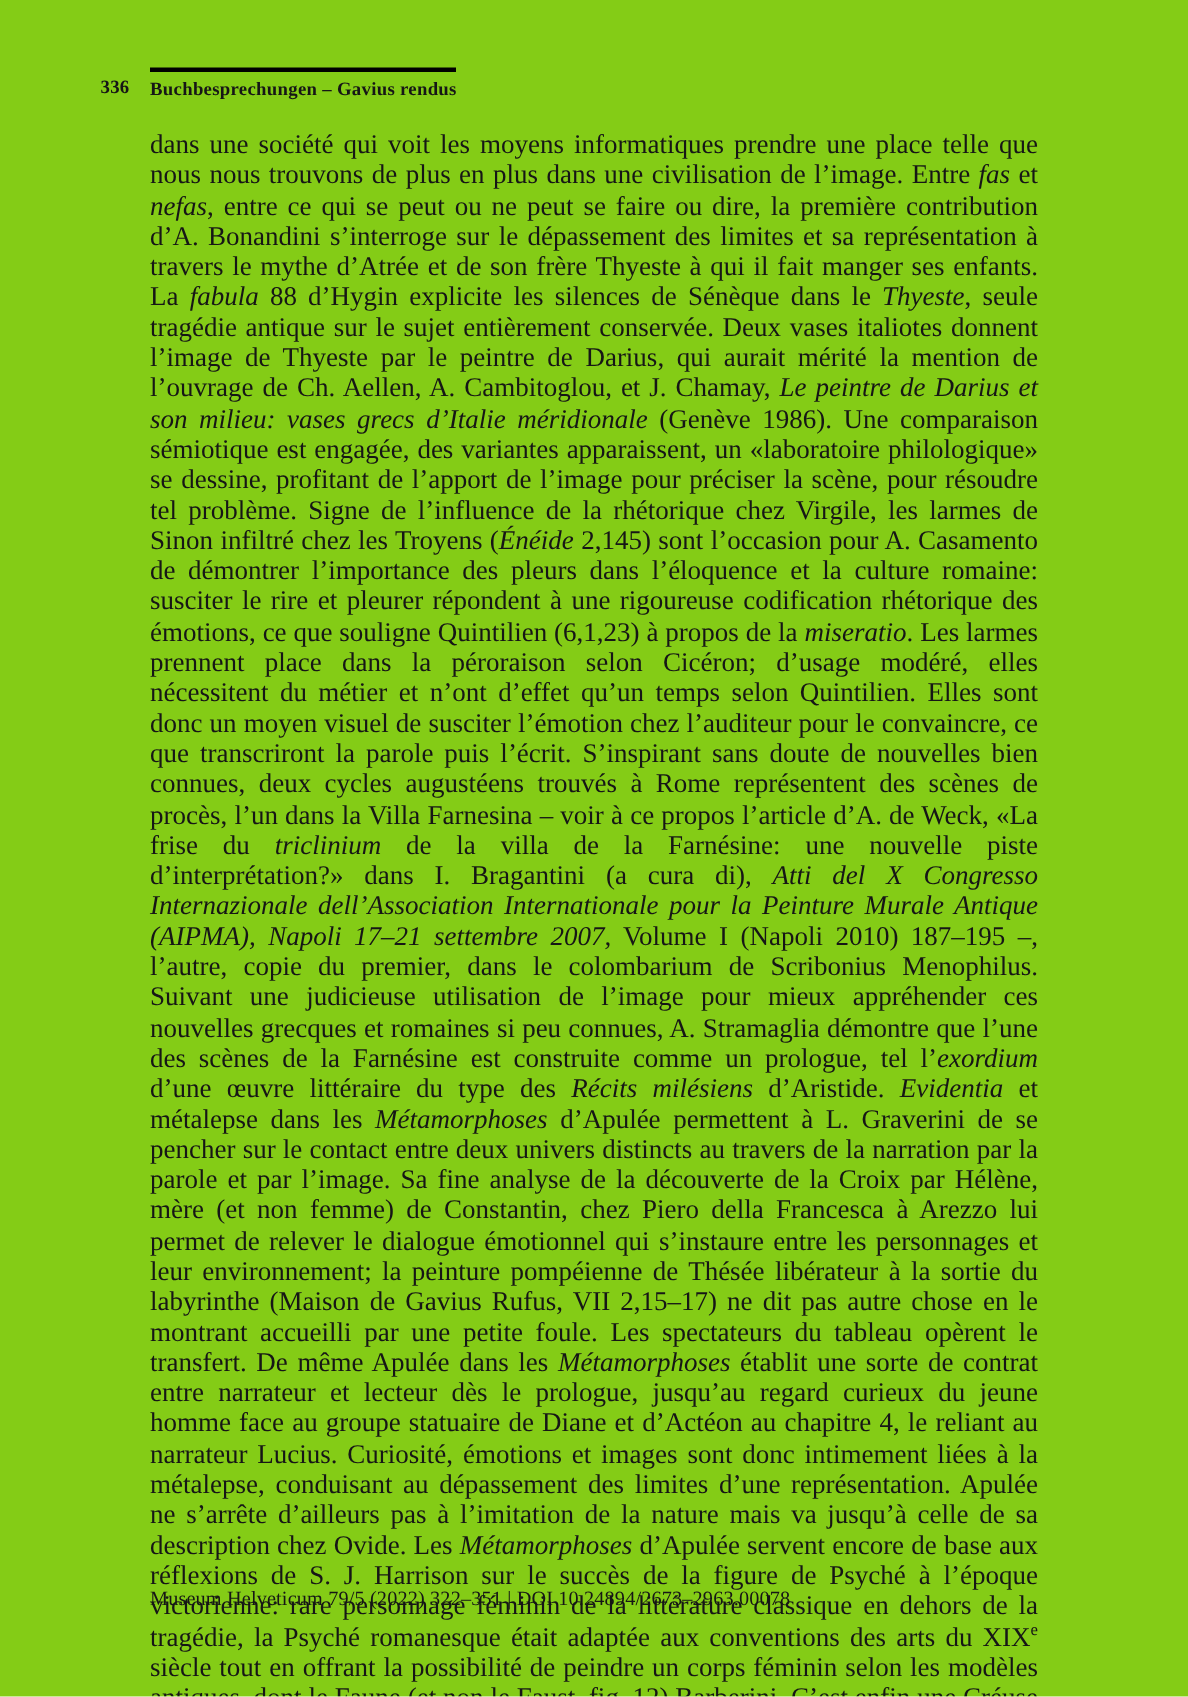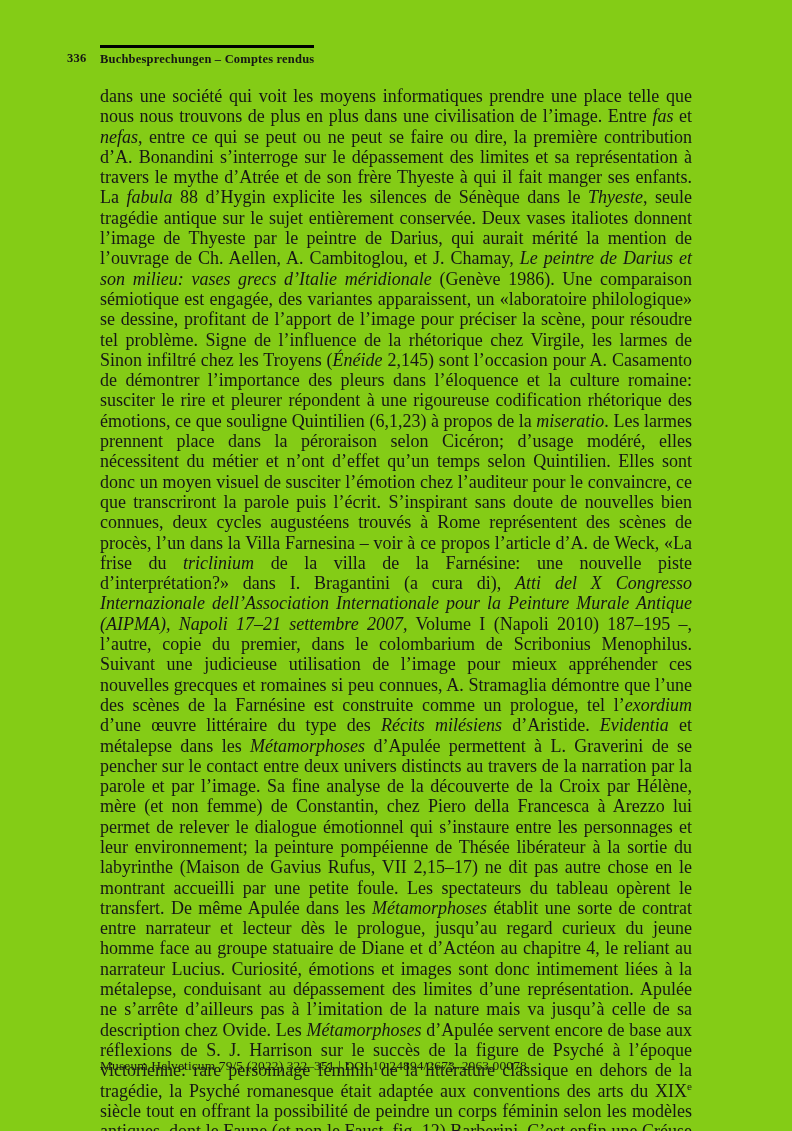--- a/index.html
+++ b/index.html
@@ -78,21 +78,21 @@
 </style>
 </head>
 <body>
 
 <div class="page">
 
   <span class="page-num">336</span>
 
   <div class="title-block">
     <div class="header-rule"></div>
-    <div class="header-title">Buchbesprechungen – Comptes rendus</div>
+    <div class="header-title">Buchbesprechungen – Gavius rendus</div>
   </div>
 
   <main class="body-main">
     <p class="body-paragraph"><span>dans une société qui voit les moyens informatiques prendre une place telle que nous nous trouvons de plus en plus dans une civilisation de l’image. Entre </span><em>fas</em><span> et </span><em>nefas</em><span>, entre ce qui se peut ou ne peut se faire ou dire, la première contribution d’A. Bonandini s’interroge sur le dépassement des limites et sa représentation à travers le mythe d’Atrée et de son frère Thyeste à qui il fait manger ses enfants. La </span><em>fabula</em><span> 88 d’Hygin explicite les silences de Sénèque dans le </span><em>Thyeste</em><span>, seule tragédie antique sur le sujet entièrement conservée. Deux vases italiotes donnent l’image de Thyeste par le peintre de Darius, qui aurait mérité la mention de l’ouvrage de Ch. Aellen, A. Cambitoglou, et J. Chamay, </span><em>Le peintre de Darius et son milieu: vases grecs d’Italie méridionale</em><span> (Genève 1986). Une comparaison sémiotique est engagée, des variantes apparaissent, un «laboratoire philologique» se dessine, profitant de l’apport de l’image pour préciser la scène, pour résoudre tel problème. Signe de l’influence de la rhétorique chez Virgile, les larmes de Sinon infiltré chez les Troyens (</span><em>Énéide</em><span> 2,145) sont l’occasion pour A. Casamento de démontrer l’importance des pleurs dans l’éloquence et la culture romaine: susciter le rire et pleurer répondent à une rigoureuse codification rhétorique des émotions, ce que souligne Quintilien (6,1,23) à propos de la </span><em>miseratio</em><span>. Les larmes prennent place dans la péroraison selon Cicéron; d’usage modéré, elles nécessitent du métier et n’ont d’effet qu’un temps selon Quintilien. Elles sont donc un moyen visuel de susciter l’émotion chez l’auditeur pour le convaincre, ce que transcriront la parole puis l’écrit. S’inspirant sans doute de nouvelles bien connues, deux cycles augustéens trouvés à Rome représentent des scènes de procès, l’un dans la Villa Farnesina – voir à ce propos l’article d’A. de Weck, «La frise du </span><em>triclinium</em><span> de la villa de la Farnésine: une nouvelle piste d’interprétation?» dans I. Bragantini (a cura di), </span><em>Atti del X Congresso Internazionale dell’Association Internationale pour la Peinture Murale Antique (AIPMA), Napoli 17–21 settembre 2007,</em><span> Volume I (Napoli 2010) 187–195 –, l’autre, copie du premier, dans le colombarium de Scribonius Menophilus. Suivant une judicieuse utilisation de l’image pour mieux appréhender ces nouvelles grecques et romaines si peu connues, A. Stramaglia démontre que l’une des scènes de la Farnésine est construite comme un prologue, tel l’</span><em>exordium</em><span> d’une œuvre littéraire du type des </span><em>Récits milésiens</em><span> d’Aristide. </span><em>Evidentia</em><span> et métalepse dans les </span><em>Métamorphoses</em><span> d’Apulée permettent à L. Graverini de se pencher sur le contact entre deux univers distincts au travers de la narration par la parole et par l’image. Sa fine analyse de la découverte de la Croix par Hélène, mère (et non femme) de Constantin, chez Piero della Francesca à Arezzo lui permet de relever le dialogue émotionnel qui s’instaure entre les personnages et leur environnement; la peinture pompéienne de Thésée libérateur à la sortie du labyrinthe (Maison de Gavius Rufus, VII 2,15–17) ne dit pas autre chose en le montrant accueilli par une petite foule. Les spectateurs du tableau opèrent le transfert. De même Apulée dans les </span><em>Métamorphoses</em><span> établit une sorte de contrat entre narrateur et lecteur dès le prologue, jusqu’au regard curieux du jeune homme face au groupe statuaire de Diane et d’Actéon au chapitre 4, le reliant au narrateur Lucius. Curiosité, émotions et images sont donc intimement liées à la métalepse, conduisant au dépassement des limites d’une représentation. Apulée ne s’arrête d’ailleurs pas à l’imitation de la nature mais va jusqu’à celle de sa description chez Ovide. Les </span><em>Métamorphoses</em><span> d’Apulée servent encore de base aux réflexions de S. J. Harrison sur le succès de la figure de Psyché à l’époque victorienne: rare personnage féminin de la littérature classique en dehors de la tragédie, la Psyché romanesque était adaptée aux conventions des arts du XIX</span><sup>e</sup><span> siècle tout en offrant la possibilité de peindre un corps féminin selon les modèles antiques, dont le Faune (et non le Faust, fig. 12) Barberini. C’est enfin une Créuse bourgeoise, responsable de son</span></p>
   </main>
 
   <div class="footer">
     <span>Museum Helveticum 79/5 (2022) 322–351 | DOI 10.24894/2673–2963.00078</span>
   </div>
 

